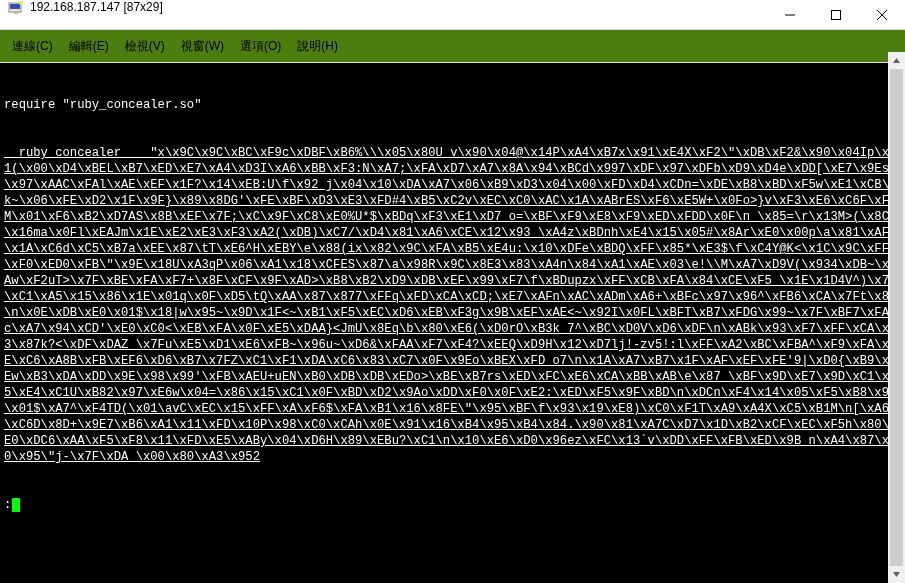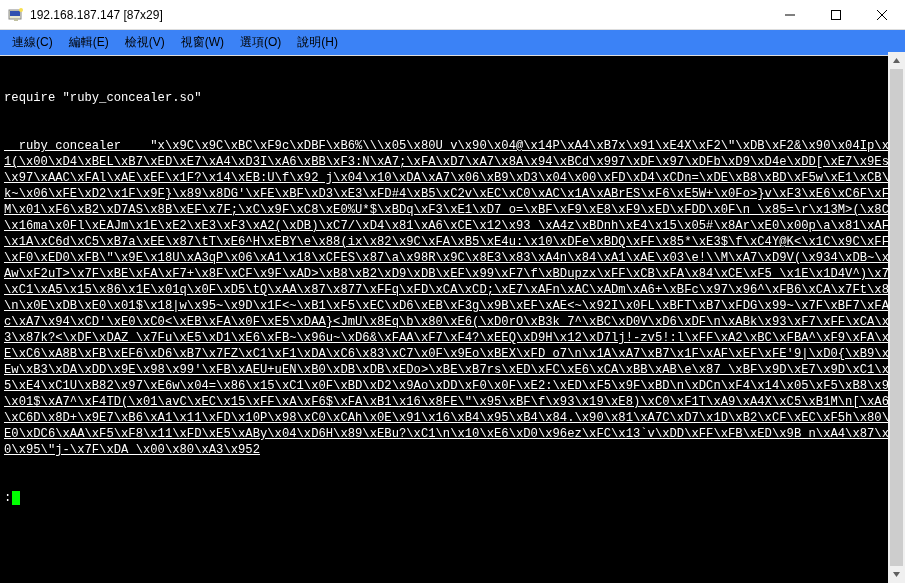--- a/index.html
+++ b/index.html
@@ -1,22 +1,22 @@
 <!DOCTYPE html>
 <html><head>
 <meta charset="utf-8">
 <style>
   * { margin: 0; padding: 0; box-sizing: border-box; }
   body { width: 905px; height: 583px; font-family: "Segoe UI", Tahoma, sans-serif; overflow: hidden; background: #fff; }
-  .titlebar { display: flex; align-items: center; height: 30px; border-bottom: 1px solid #ddd; background: #fff; }
+  .titlebar { display: flex; height: 30px; border-bottom: 1px solid #ddd; background: #fff; }
   .tb-icon { width: 16px; height: 16px; margin: 0 6px 0 8px; }
   .tb-title { font-size: 12px; color: #000; flex: 0 0 auto; }
   .tb-spacer { flex: 1 1 auto; }
   .tb-btn { width: 46px; height: 30px; display: flex; align-items: center; justify-content: center; color: #000; }
-  .menubar { display: flex; align-items: center; height: 26px; font-size: 12px; background: #3b82f6; border-bottom: 1px solid #ddd; padding: 0 4px; }
+  .menubar { display: flex; align-items: center; height: 33px; font-size: 12px; background: #4d7c0f; border-bottom: 1px solid #ddd; padding: 0 4px; }
   .menu-item { padding: 2px 8px; cursor: default; }
   .terminal { width: 905px; height: calc(583px - 52px); background: #000; color: #fff; font-family: "Consolas","Courier New",monospace; font-size: 12.2px; line-height: 16px; padding: 2px 4px; white-space: pre-wrap; word-break: break-all; position: relative; overflow: hidden; }
   .terminal .line { display: block; }
   .terminal .underline { text-decoration: underline; }
   .cursor-row { display: flex; align-items: center; }
   .cursor { display: inline-block; width: 8px; height: 14px; background: #00ff00; margin-left: 1px; }
   .scrollbar { position: absolute; right: 0; top: 52px; bottom: 0; width: 17px; background: #f0f0f0; display: flex; flex-direction: column; }
   .sb-btn { height: 17px; display: flex; align-items: center; justify-content: center; background: #f0f0f0; }
   .sb-track { flex: 1; background: #f0f0f0; position: relative; }
   .sb-thumb { position: absolute; left: 2px; right: 2px; top: 0; bottom: 0; background: #cdcdcd; }

